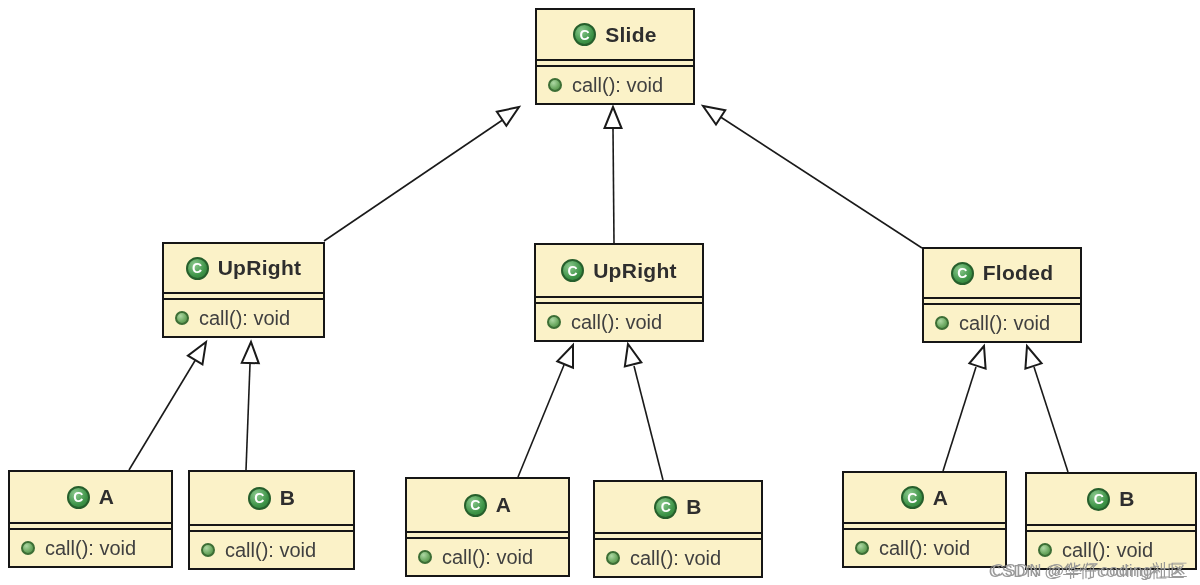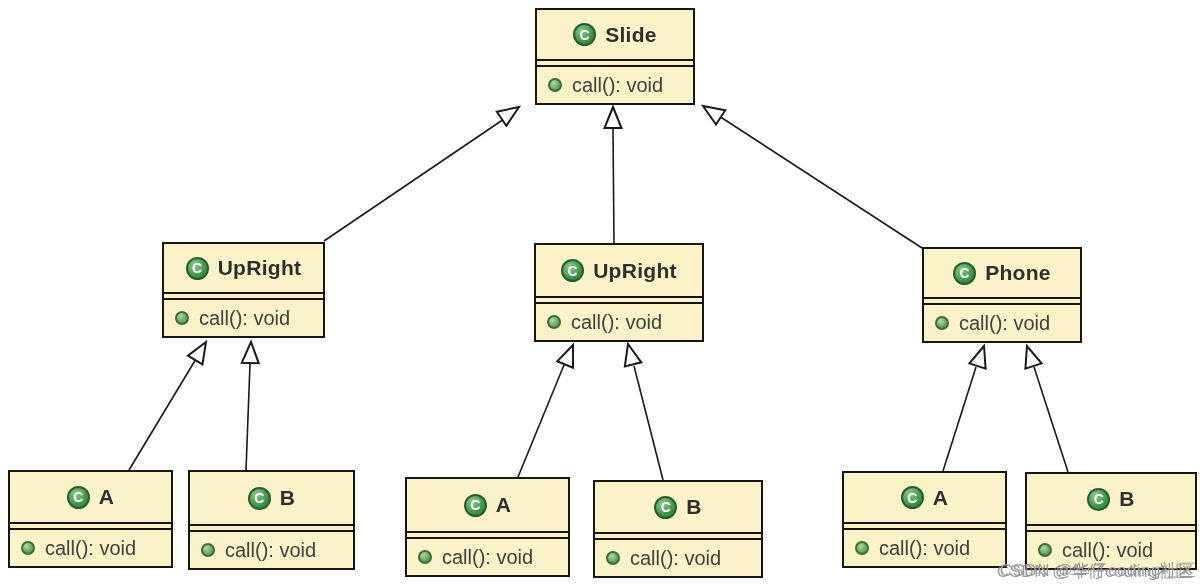--- a/index.html
+++ b/index.html
@@ -24,21 +24,21 @@
   .uml-meth{height:36px;display:flex;align-items:center;gap:10px;padding-left:11px;}
   .mdot{
     flex:0 0 auto;width:14px;height:14px;border-radius:50%;
     background:radial-gradient(circle at 35% 30%, #aed8a4, #6aa75f 60%, #4e8a45);
     border:2px solid #3c6e35;box-sizing:border-box;
   }
   .mtext{font-size:20px;color:#404040;white-space:nowrap;}
   .rel-line{stroke:#1a1a1a;stroke-width:1.6;}
   .rel-tri{fill:#ffffff;stroke:#1a1a1a;stroke-width:2;}
   .watermark{
-    position:absolute;z-index:2;right:4px;bottom:3px;font-size:17px;color:#9a9a9a;
+    position:absolute;z-index:2;right:12px;bottom:3px;font-size:17px;color:#9a9a9a;
     white-space:nowrap;text-shadow:-3px 1px 0 rgba(120,120,120,.75);
     letter-spacing:.5px;
   }
 </style>
 </head>
 <body>
 
 <div id="canvas">
 
   <svg id="relations" width="1200" height="585" viewBox="0 0 1200 585">
@@ -103,21 +103,21 @@
     <div class="sep"></div>
     <div class="uml-meth">
       <span class="mdot"></span>
       <span class="mtext">call(): void</span>
     </div>
   </div>
 
   <div class="uml-box" style="left:922px;top:247px;width:160px;height:96px;">
     <div class="uml-head">
       <span class="cicon">C</span>
-      <span class="cname">Phone</span>
+      <span class="cname">Floded</span>
     </div>
     <div class="sep"></div>
     <div class="uml-meth">
       <span class="mdot"></span>
       <span class="mtext">call(): void</span>
     </div>
   </div>
 
   <div class="uml-box" style="left:8px;top:470px;width:165px;height:98px;">
     <div class="uml-head">

